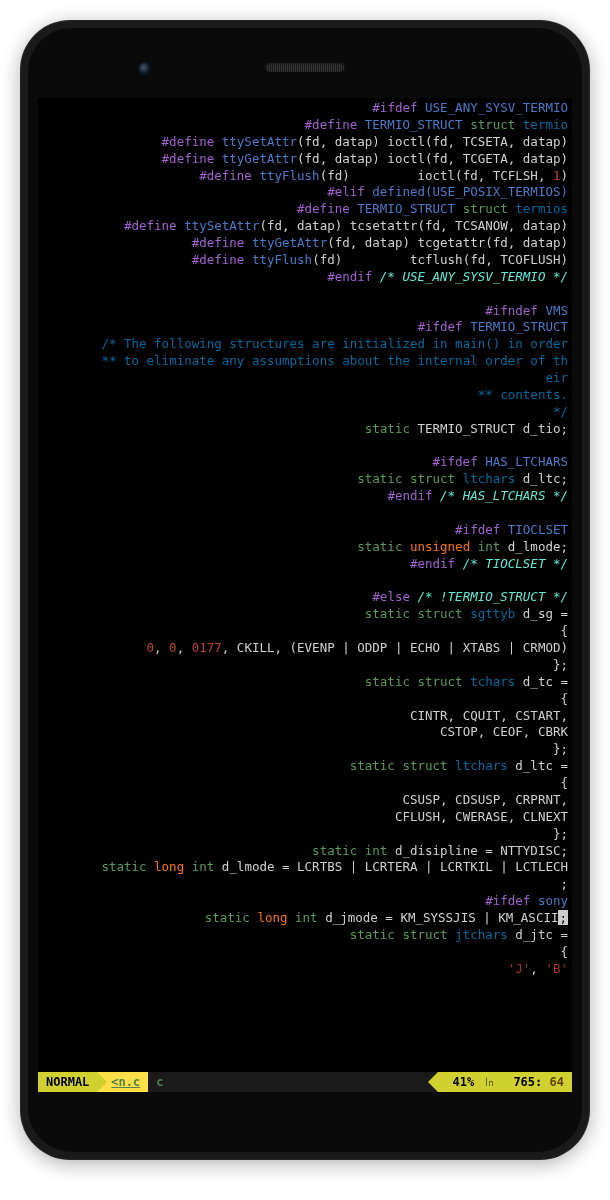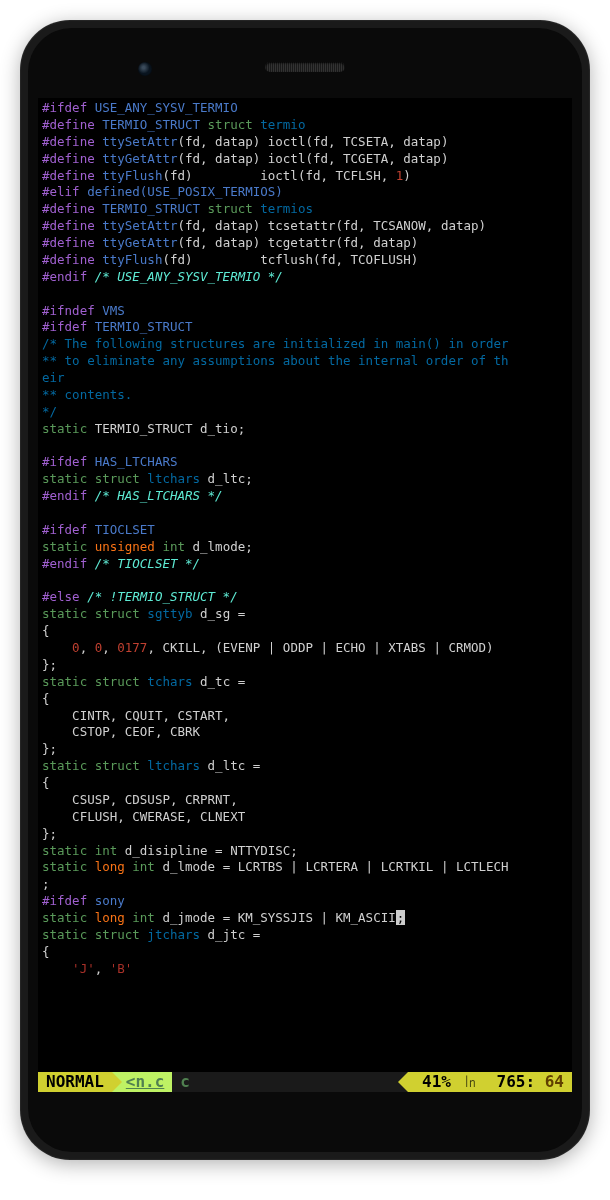--- a/index.html
+++ b/index.html
@@ -13,20 +13,21 @@
     font-family: "Menlo", "Consolas", "DejaVu Sans Mono", monospace;
   }
   .phone {
     width: 570px;
     height: 1140px;
     background: #1a1a1a;
     border-radius: 50px;
     padding: 8px;
     box-shadow: 0 4px 20px rgba(0,0,0,0.3), inset 0 0 2px rgba(255,255,255,0.2);
     position: relative;
+    text-align: right;
   }
   .phone-inner {
     width: 100%;
     height: 100%;
     background: #0a0a0a;
     border-radius: 44px;
     padding: 70px 10px 60px 10px;
     position: relative;
   }
   .camera {
@@ -74,28 +75,28 @@
   .green { color: #5a9a5a; margin-top: 35px; }
   .orange { color: #f97316; }
   .cursor-block { background:#ccc; color:#000; padding:0 1px; }
   .statusbar {
     position: absolute;
     bottom: 0;
     left: 0;
     right: 0;
     height: 20px;
     display: flex;
-    font-size: 16px;
+    font-size: 12px;
     font-weight: bold;
     line-height: 20px;
     align-items: stretch;
   }
   .sb-seg { display:flex; align-items:center; padding:0 8px; position:relative; }
   .sb-normal { background:#d0d030; color:#000; }
-  .sb-file { background:#bef264; color:#508050; padding-left:14px;text-decoration:underline;}
+  .sb-file { background:#fde047; color:#508050; padding-left:14px;text-decoration:underline;}
   .sb-type { background:#1a1a1a; color:#508050; }
   .sb-center { background:#1a1a1a; flex:1; }
   .sb-pct { background:#d0d030; color:#000; padding-left:14px; }
   .sb-pos { background:#d0d030; color:#000; }
   .sb-warn { background:#c06010; color:#000; padding-left:14px; white-space:nowrap;}
   .sep-right::after{
     content:'';position:absolute;right:-10px;top:0;border-top:10px solid transparent;border-bottom:10px solid transparent;border-left:10px solid;z-index:2;
   }
   .sb-normal.sep-right::after{border-left-color:#d0d030;}
   .sep-left::before{

